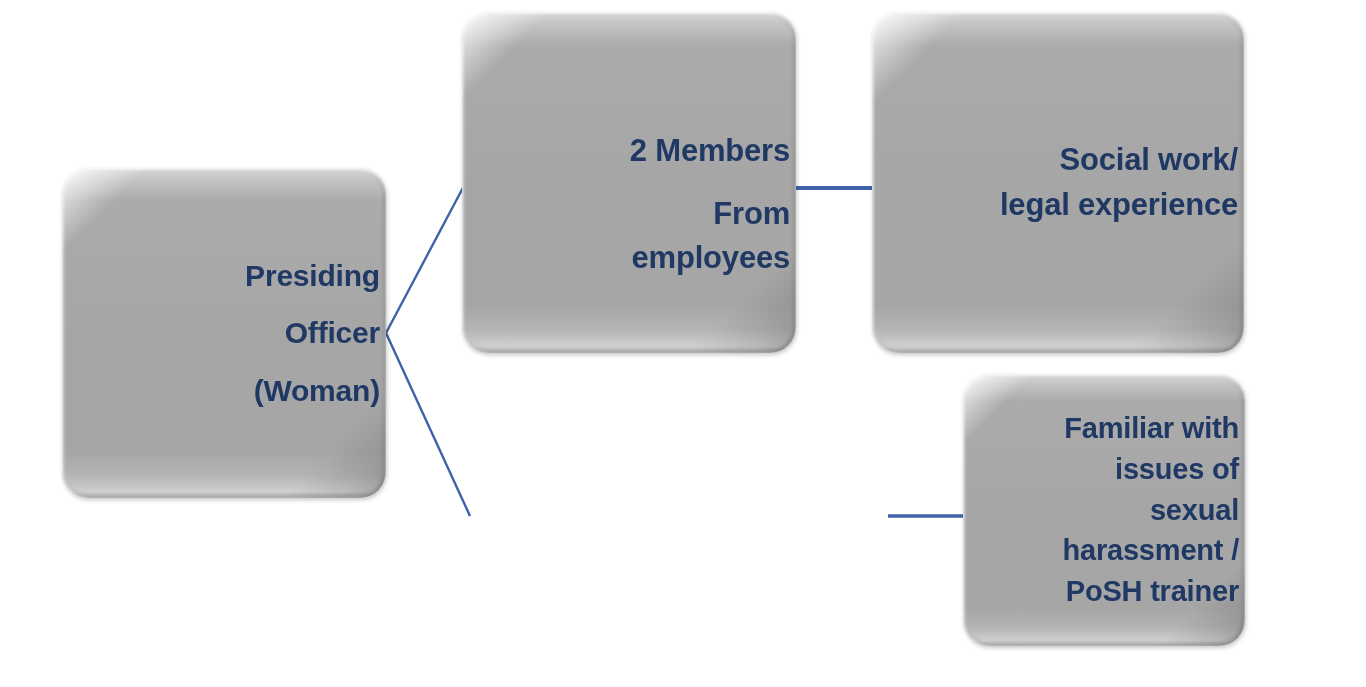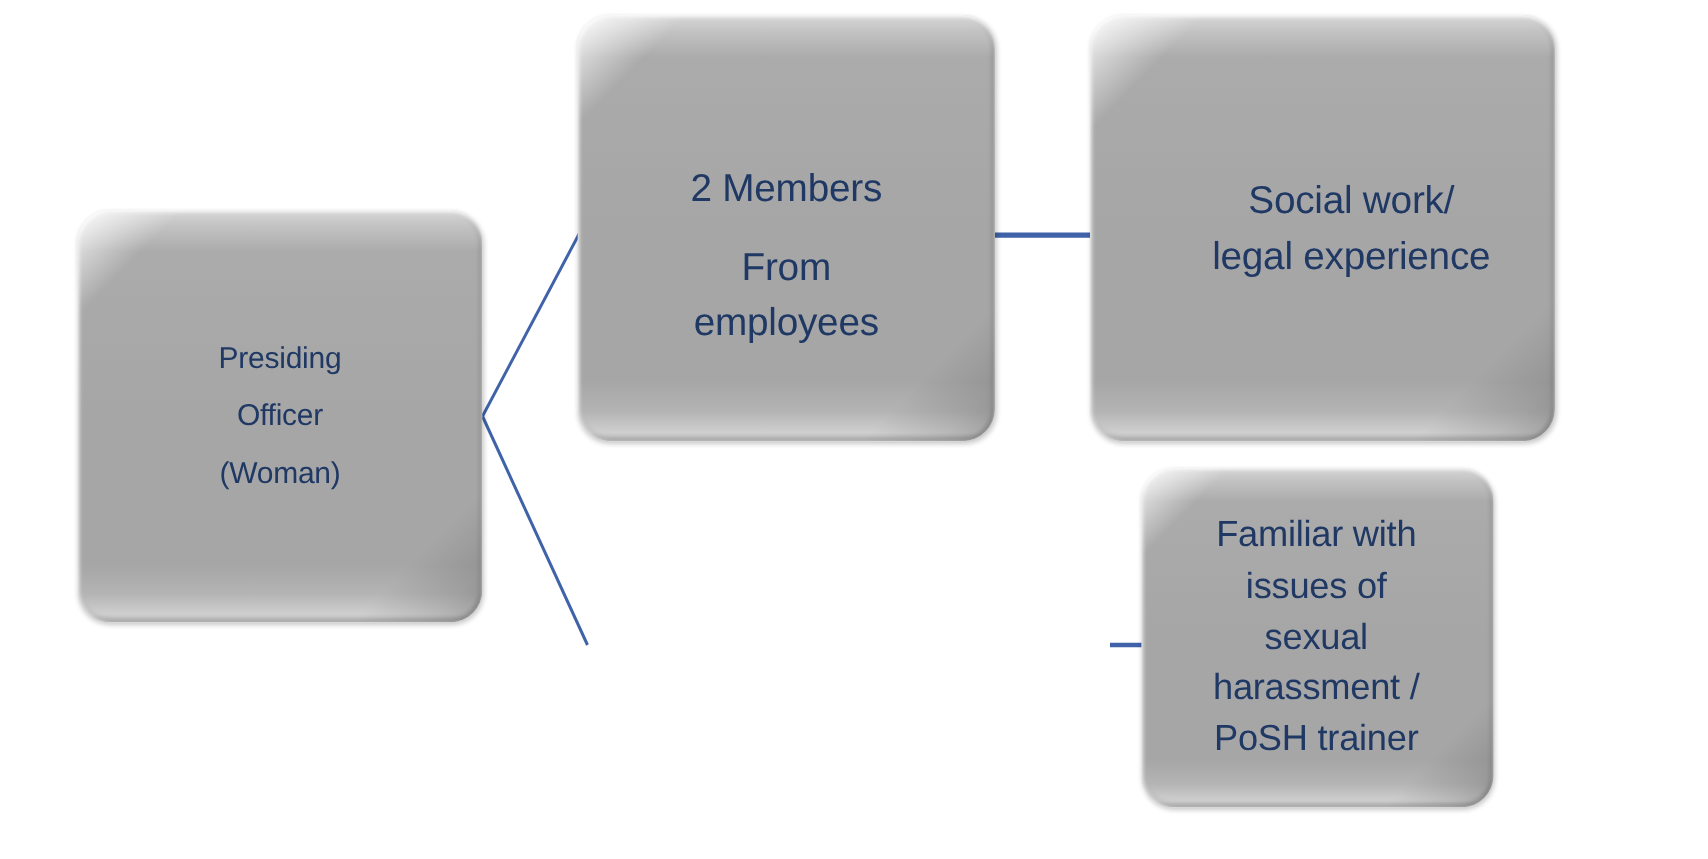--- a/index.html
+++ b/index.html
@@ -62,36 +62,36 @@
         #bdbdbd 100%);
     box-shadow:
       inset 0 2px 3px rgba(255,255,255,0.85),
       inset 2px 0 3px rgba(255,255,255,0.55),
       inset -2px 0 4px rgba(0,0,0,0.17),
       inset 0 -3px 4px rgba(0,0,0,0.12),
       1px 2px 4px rgba(0,0,0,0.22);
   }
   .node-label {
     color: #1f3864;
-    text-align: center;
-    font-weight: normal;
+    text-align: right;
+    font-weight: bold;
     line-height: 1.30;
     letter-spacing: -0.2px;
     width: 100%;
     padding: 0 6px;
     box-sizing: border-box;
     white-space: pre-line;
   }
 
   
   #node-presiding-officer {
     left: 62px;  top: 168px;  width: 324px; height: 330px;
   }
   #node-presiding-officer .node-label {
-    font-size: 24px;
+    font-size: 30px;
     line-height: 1.92;
   }
 
   #node-two-members {
     left: 462px; top: 12px;  width: 334px; height: 341px;
   }
   #node-two-members .node-label {
     font-size: 31px;
     line-height: 1.45;
   }
@@ -111,21 +111,21 @@
 
   #node-ngo-member {
     left: 460px; top: 379px; width: 431px; height: 274px;
   }
   #node-ngo-member .node-label {
     font-size: 31px;
     line-height: 1.43;
   }
 
   #node-familiar-posh {
-    left: 913px; top: 374px; width: 282px; height: 272px;
+    left: 963px; top: 374px; width: 282px; height: 272px;
   }
   
   #node-familiar-posh .node-label {
     font-size: 29px;
     line-height: 1.41;
     width: 322px;
     margin-left: -2px;
     position: relative;
     z-index: 3;
   }

